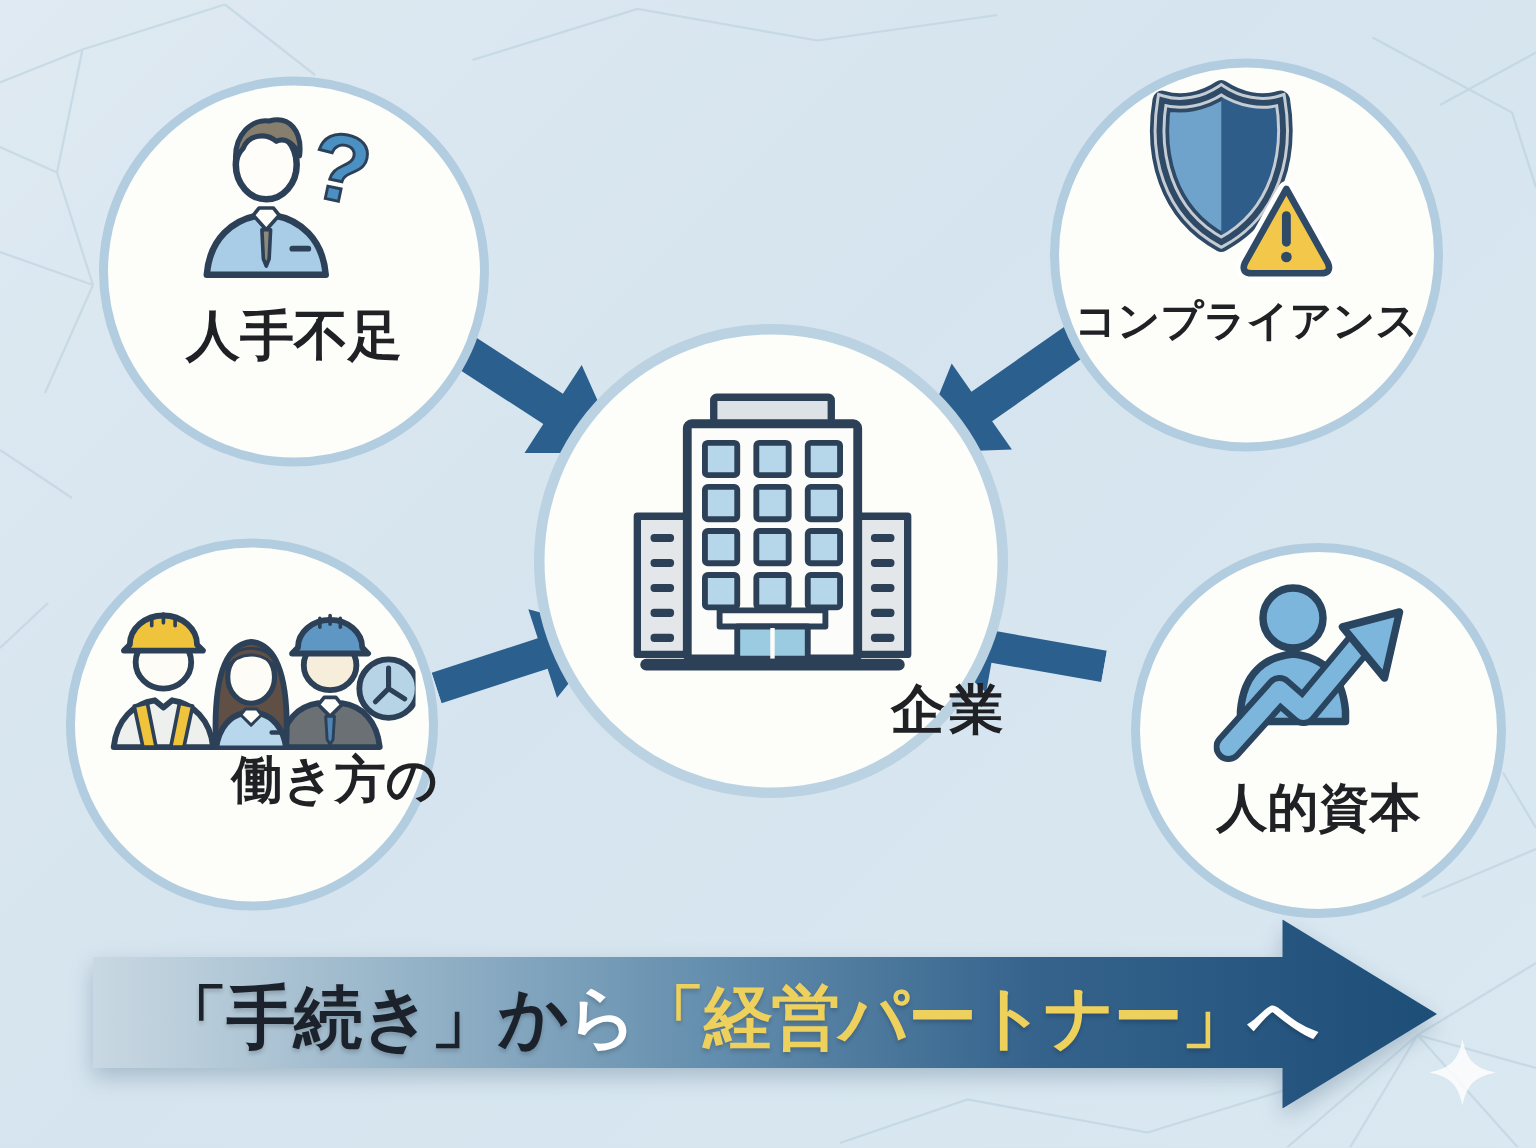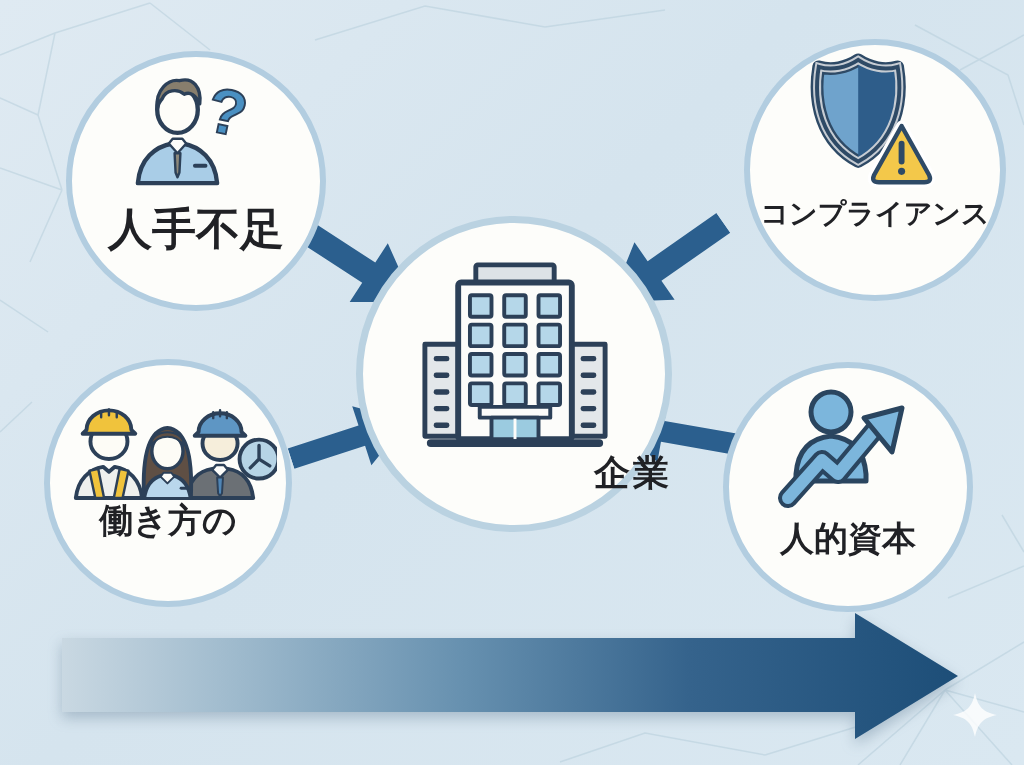--- a/index.html
+++ b/index.html
@@ -11,28 +11,28 @@
   .mesh{position:absolute;left:0;top:0;}
   .arrow{position:absolute;}
   .node{position:absolute;}
   .circle{position:absolute;left:0;top:0;right:0;bottom:0;background:#fdfdfa;
     border:6px solid #b2cde0;border-radius:50%;box-sizing:border-box;}
   .icon{position:absolute;}
   .node-label{position:absolute;left:0;width:100%;text-align:center;
     font-weight:bold;color:#202125;}
   #node-tl{left:66px;top:51px;width:260px;height:260px;}
   #node-tl .icon{left:68px;top:22px;}
-  #node-tl .node-label{top:149px;font-size:44px;}
-  #node-tr{left:744px;top:39px;width:262px;height:262px;}
+  #node-tl .node-label{top:149px;font-size:36px;}
+  #node-tr{left:700px;top:39px;width:262px;height:262px;}
   #node-tr .icon{left:49px;top:14px;}
   #node-tr .node-label{top:156px;font-size:28px;line-height:37px;}
   #node-bl{left:44px;top:359px;width:248px;height:248px;}
   #node-bl .icon{left:8px;top:26px;}
-  #node-bl .node-label{top:142px;font-size:34px;line-height:39px;}
-  #node-br{left:723px;top:362px;width:250px;height:250px;}
+  #node-bl .node-label{top:142px;font-size:34px;line-height:39px;text-align:right;}
+  #node-br{left:754px;top:362px;width:250px;height:250px;}
   #node-br .icon{left:55px;top:24px;}
   #node-br .node-label{top:154px;font-size:34px;}
   #node-c{left:356px;top:216px;width:316px;height:316px;}
   #node-c .circle{border-width:7px;border-color:#bad2e1;}
   #node-c .icon{left:61px;top:42px;}
   #node-c .node-label{top:233px;font-size:36px;letter-spacing:3px;text-align:right;}
   #arrow-tl{left:287px;top:225px;transform:rotate(33deg);}
   #arrow-tr{left:596px;top:223px;transform:rotate(145deg);}
   #arrow-bl{left:288px;top:404px;transform:rotate(-18deg);}
   #arrow-br{left:613px;top:398px;transform:rotate(190deg);}
@@ -199,14 +199,17 @@
       <linearGradient id="bannerGrad" x1="0" y1="0" x2="1" y2="0">
         <stop offset="0" stop-color="#c9d8e2"></stop>
         <stop offset="0.2" stop-color="#9db9cc"></stop>
         <stop offset="0.45" stop-color="#6690af"></stop>
         <stop offset="0.7" stop-color="#35638c"></stop>
         <stop offset="1" stop-color="#1d4e78"></stop>
       </linearGradient>
     </defs>
     <polygon points="0,25 793,25 793,0 896,63 793,126 793,99 0,99" fill="url(#bannerGrad)"></polygon>
   </svg>
+  <div class="banner-text">
+    <span style="color: rgb(27, 34, 44);">「手続き」か</span><span style="color: rgb(255, 255, 255);">ら</span><span style="color: rgb(238, 208, 92);">「経営パートナー」</span><span style="color: rgb(255, 255, 255);">へ</span>
+  </div>
 
 </div>
 
 </body></html>

